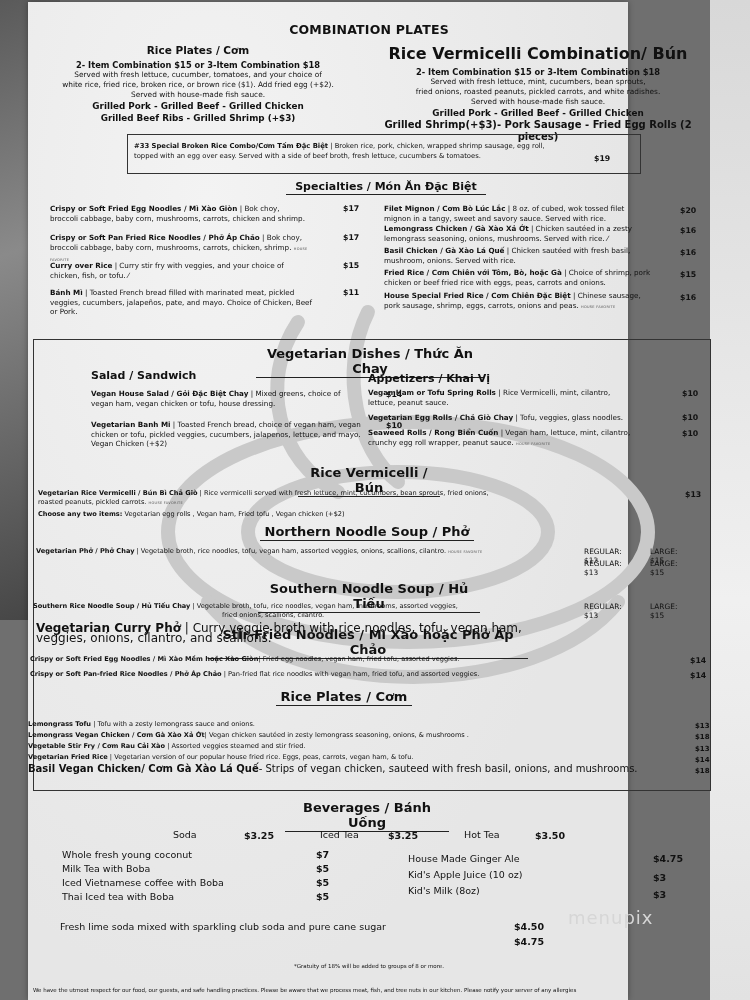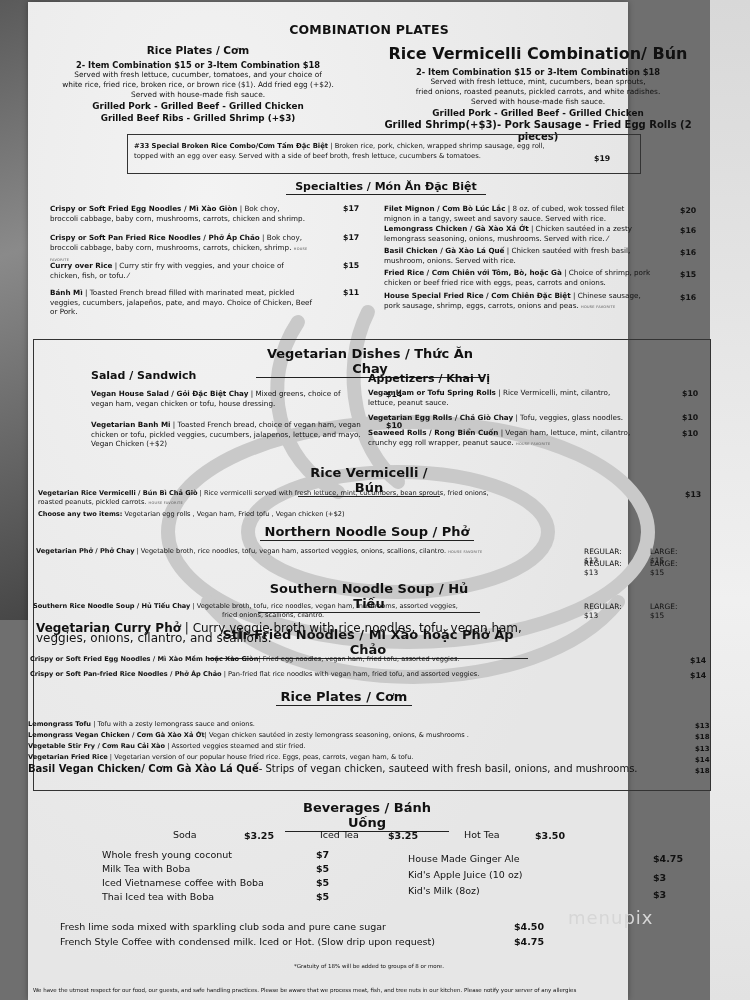--- a/index.html
+++ b/index.html
@@ -188,21 +188,21 @@
     <div class="h-sec">Beverages / Bánh Uống</div>
   </div>
 
   <div class="abs bev" style="left:145px;top:826px;">Soda</div>
   <div class="abs bev" style="left:216px;top:827px;font-weight:bold;">$3.25</div>
   <div class="abs bev" style="left:292px;top:826px;">Iced Tea</div>
   <div class="abs bev" style="left:360px;top:827px;font-weight:bold;">$3.25</div>
   <div class="abs bev" style="left:436px;top:826px;">Hot Tea</div>
   <div class="abs bev" style="left:507px;top:827px;font-weight:bold;">$3.50</div>
 
-  <div class="abs" style="left:34px;top:846px;width:300px;margin-left:40px;">
+  <div class="abs" style="left:34px;top:846px;width:300px;">
     <div class="bev">Whole fresh young coconut</div>
     <div class="bev">Milk Tea with Boba</div>
     <div class="bev">Iced Vietnamese coffee with Boba</div>
     <div class="bev">Thai Iced tea with Boba</div>
   </div>
   <div class="abs" style="left:288px;top:846px;width:40px;font-weight:bold;">
     <div class="bev">$7</div>
     <div class="bev">$5</div>
     <div class="bev">$5</div>
     <div class="bev">$5</div>
@@ -212,20 +212,19 @@
     <div class="bev" style="line-height:16px;">House Made Ginger Ale</div>
     <div class="bev" style="line-height:16px;">Kid's Apple Juice (10 oz)</div>
     <div class="bev" style="line-height:16px;">Kid's Milk (8oz)</div>
   </div>
   <div class="bevp" style="left:625px;top:851px;font-weight:bold;">$4.75</div>
   <div class="bevp" style="left:625px;top:870px;font-weight:bold;">$3</div>
   <div class="bevp" style="left:625px;top:887px;font-weight:bold;">$3</div>
 
   <div class="abs bev" style="left:32px;top:918px;">Fresh lime soda mixed with sparkling club soda and pure cane sugar</div>
   <div class="bevp" style="left:486px;top:919px;font-weight:bold;">$4.50</div>
-  <div class="abs bev" style="left:32px;top:933px;">French Style Coffee with condensed milk. Iced or Hot. (Slow drip upon request)</div>
   <div class="bevp" style="left:486px;top:934px;font-weight:bold;">$4.75</div>
 
   <div class="abs" style="left:540px;top:905px;font-size:18px;color:#d6d6d6;letter-spacing:1px;">menupix</div>
 
   <div class="abs note c" style="left:0;width:682px;top:961px;">*Gratuity of 18% will be added to groups of 8 or more.</div>
   <div class="abs note" style="left:5px;width:680px;top:985px;white-space:nowrap;">We have the utmost respect for our food, our guests, and safe handling practices. Please be aware that we process meat, fish, and tree nuts in our kitchen. Please notify your server of any allergies</div>
 </div>
 
 </body></html>

